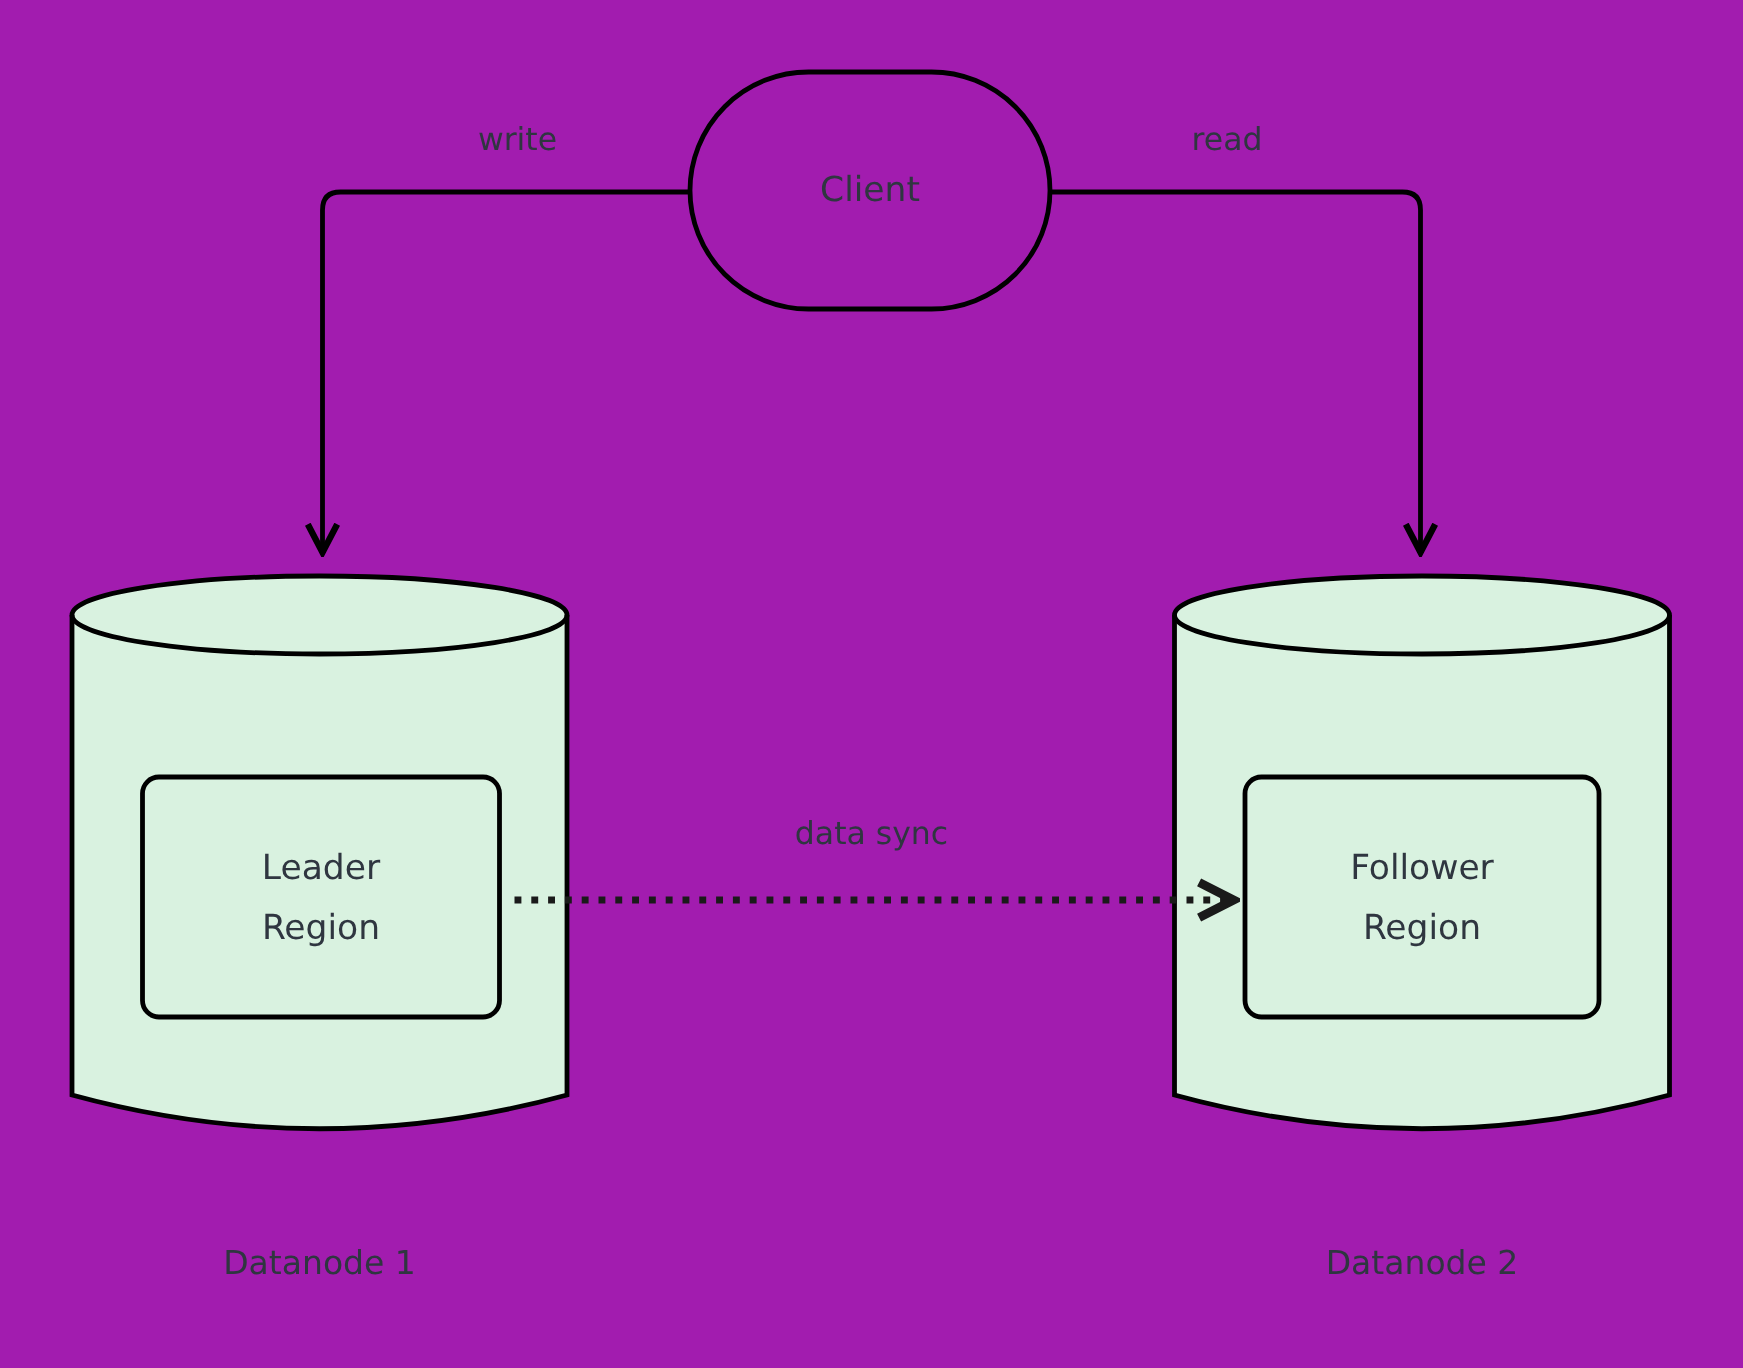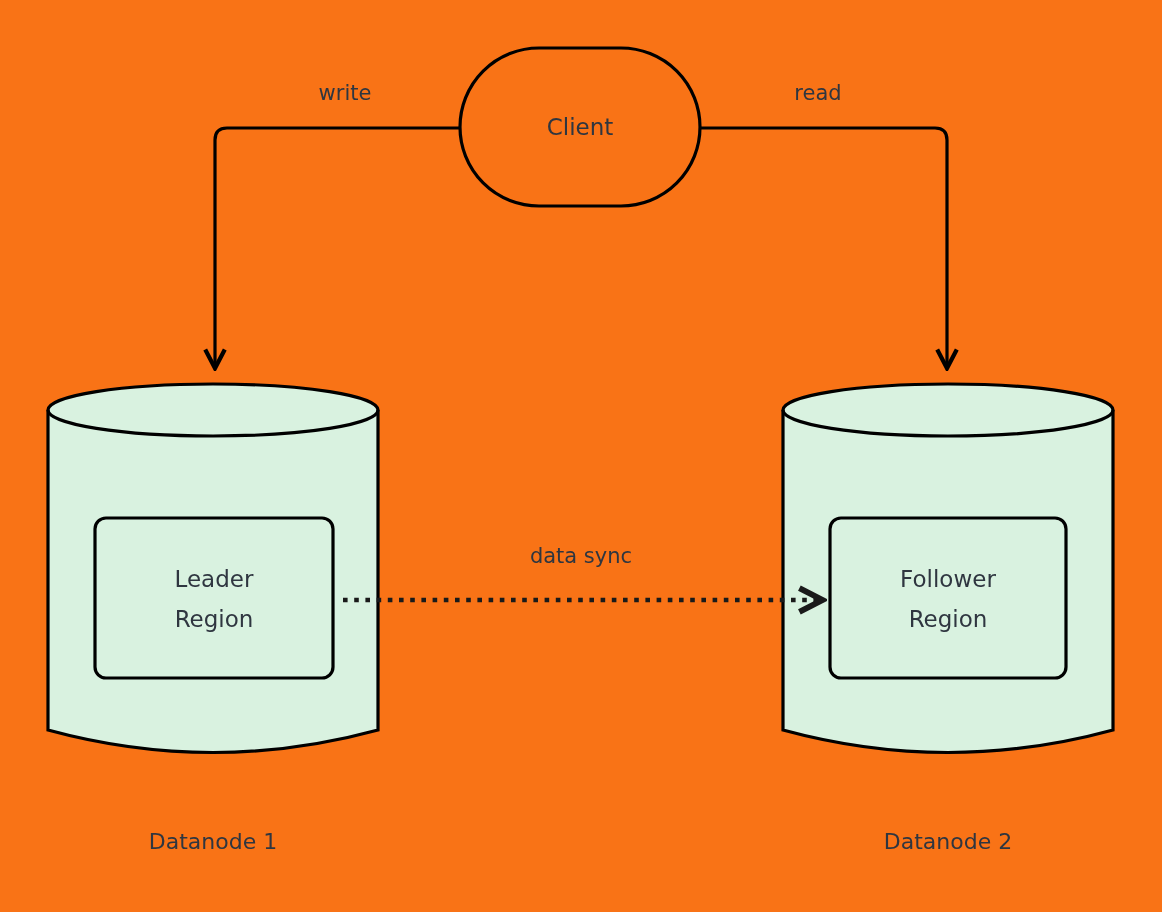--- a/index.html
+++ b/index.html
@@ -11,21 +11,21 @@
   body {
     width: 1162px;
     height: 912px;
     font-family: "DejaVu Sans", "Liberation Sans", sans-serif;
     overflow: hidden;
   }
   #diagram-root {
     position: relative;
     width: 1162px;
     height: 912px;
-    background: #f97316;
+    background: #a21caf;
   }
   svg.diagram-canvas {
     position: absolute;
     top: 0;
     left: 0;
     width: 1162px;
     height: 912px;
     display: block;
   }
   .node-label,

